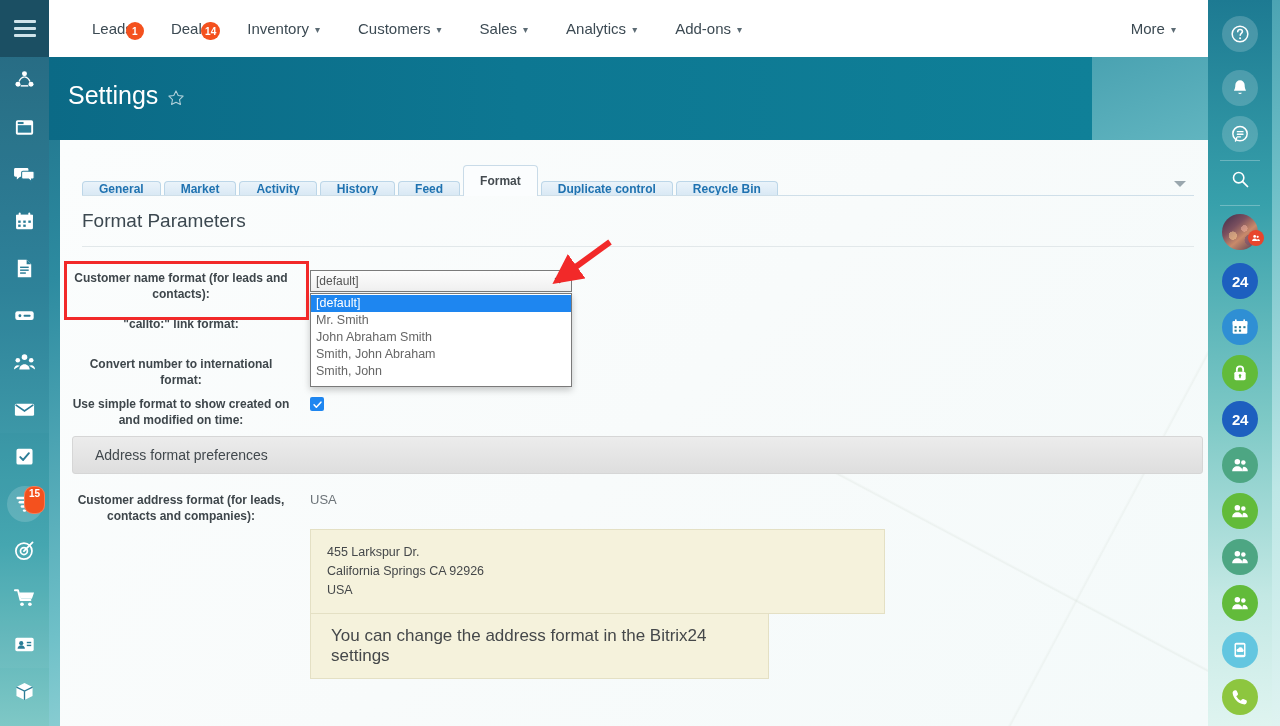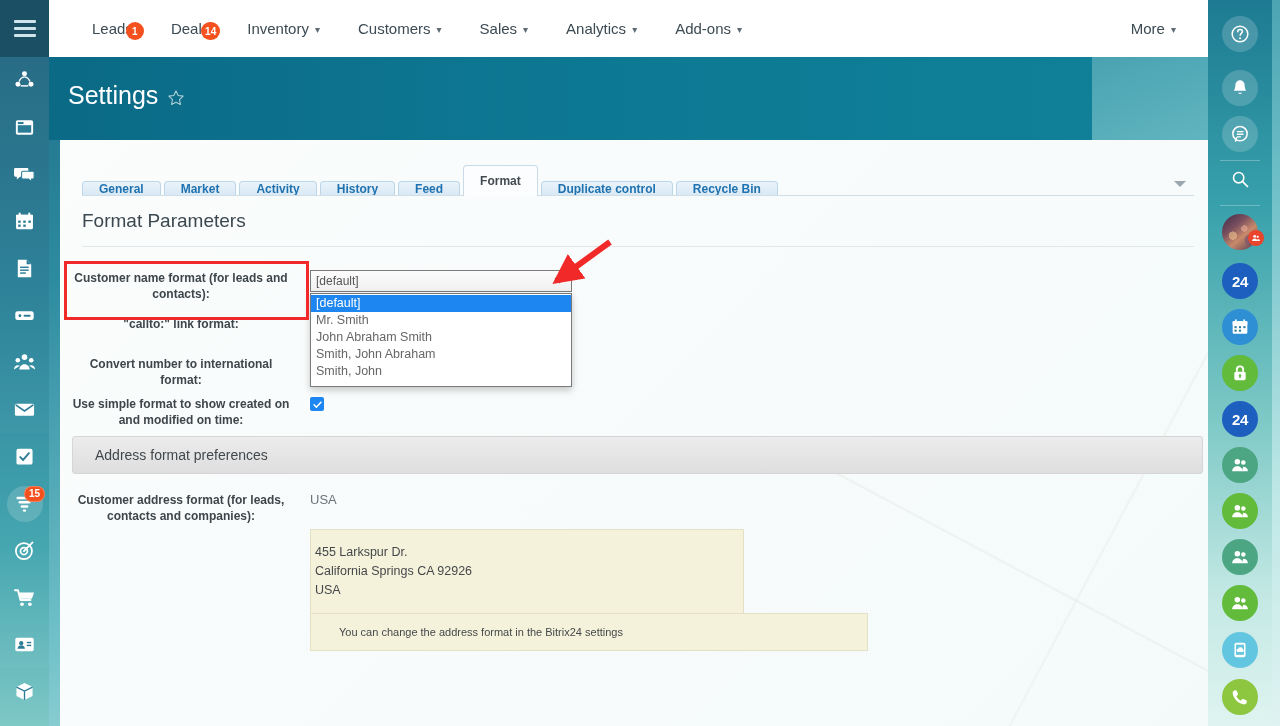--- a/index.html
+++ b/index.html
@@ -39,21 +39,21 @@
     display: flex; align-items: center; justify-content: center;
     color: #fff;
   }
   .rail-item.group-a { background: rgba(255,255,255,0.055); }
   .rail-item.group-b { background: rgba(255,255,255,0.04); }
   .rail-item .ic { width: 23px; height: 23px; display: block; }
   .rail-badge {
     position: absolute; right: 4px; top: 6px;
     background: #f4511e; color: #fff;
     font-size: 10px; font-weight: bold;
-    border-radius: 9px; padding: 1px 4px 2px; line-height: 11px;
+    border-radius: 9px; padding: 1px 4px 14px; line-height: 11px;
     min-width: 17px; text-align: center;
     border: 1px solid rgba(255,255,255,.25);
   }
   .rail-disc {
     position: absolute; width: 36px; height: 36px; border-radius: 50%;
     background: rgba(255,255,255,0.16);
   }
 
   
   .topnav {
@@ -244,33 +244,33 @@
     border-radius: 3px;
     display: flex; align-items: center;
     padding-left: 22px;
   }
   .sec-bar span { font-size: 14px; color: #41484d; font-weight: normal; }
 
   .addr-val {
     font-size: 13px; color: #6d7479;
   }
   .addr-box {
-    width: 434px;
+    width: 575px;
     background: #f5f2dc;
     border: 1px solid #e4e0c4;
-    padding: 13px 4px;
+    padding: 13px 16px;
     font-size: 12.5px; color: #45484a;
     line-height: 19px;
   }
   .note-box {
-    width: 558px;
+    width: 459px;
     background: #f5f2dc;
     border: 1px solid #e4e0c4;
-    padding: 12px 28px;
-    font-size: 11px; color: #45484a;
+    padding: 12px 20px;
+    font-size: 17px; color: #45484a;
   }
 
   
   .anno-box {
     position: absolute;
     left: 64px; top: 261px;
     width: 245px; height: 59px;
     border: 3px solid #f22929;
     z-index: 60;
     pointer-events: none;

